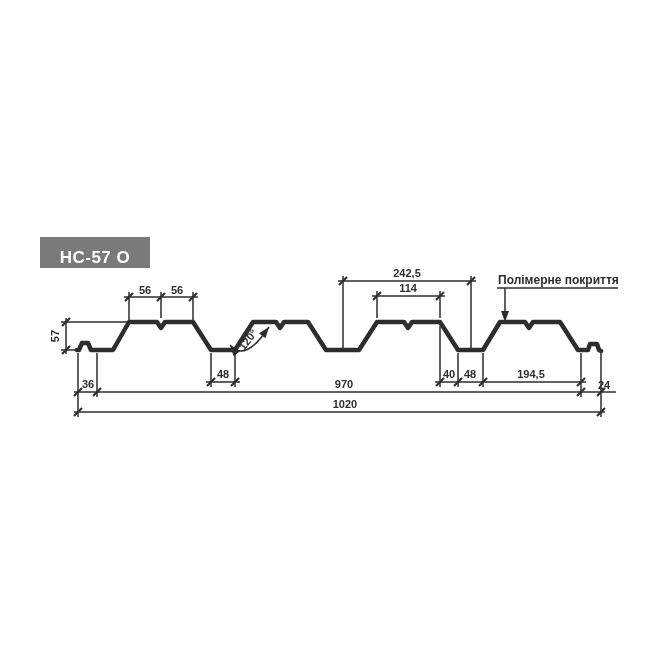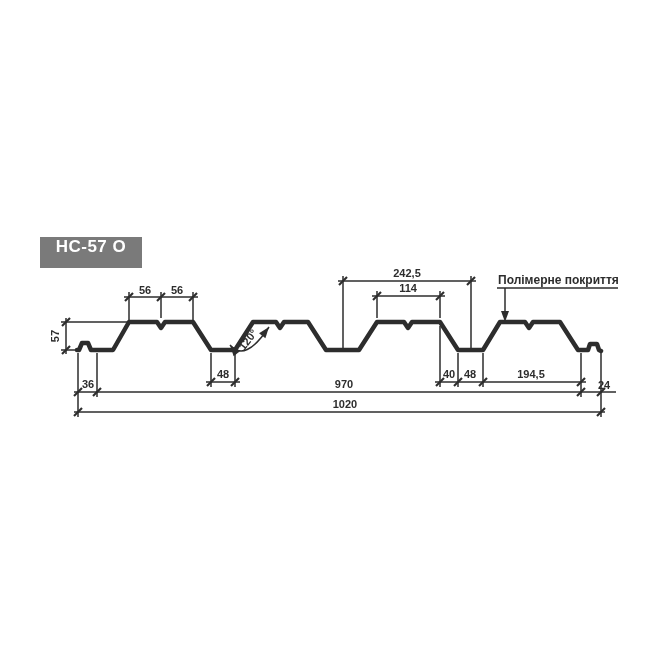--- a/index.html
+++ b/index.html
@@ -5,23 +5,23 @@
   html,body{margin:0;padding:0;background:#fff;}
   .page{
     position:relative;
     width:650px;height:651px;
     background:#ffffff;
     outline:1px solid #ececec;
     font-family:"Liberation Sans", sans-serif;
     overflow:hidden;
   }
   .title-box{
-    position:absolute;left:40px;top:237px;width:102px;height:31px;
+    position:absolute;left:40px;top:237px;width:110px;height:31px;
     background:#7a7a7a;color:#ffffff;
-    display:flex;align-items:flex-start;justify-content:center;
+    display:flex;align-items:flex-end;justify-content:center;
     font-size:17px;font-weight:bold;letter-spacing:0.5px;
   }
   svg{position:absolute;left:0;top:0;}
   svg text{
     font-family:"Liberation Sans", sans-serif;
     font-size:11px;font-weight:bold;fill:#2d2d2d;
   }
   svg text.coating{font-size:12px;}
   .thin{stroke:#2d2d2d;stroke-width:1.5;fill:none;}
   .tick{stroke:#2d2d2d;stroke-width:2.2;fill:none;}

